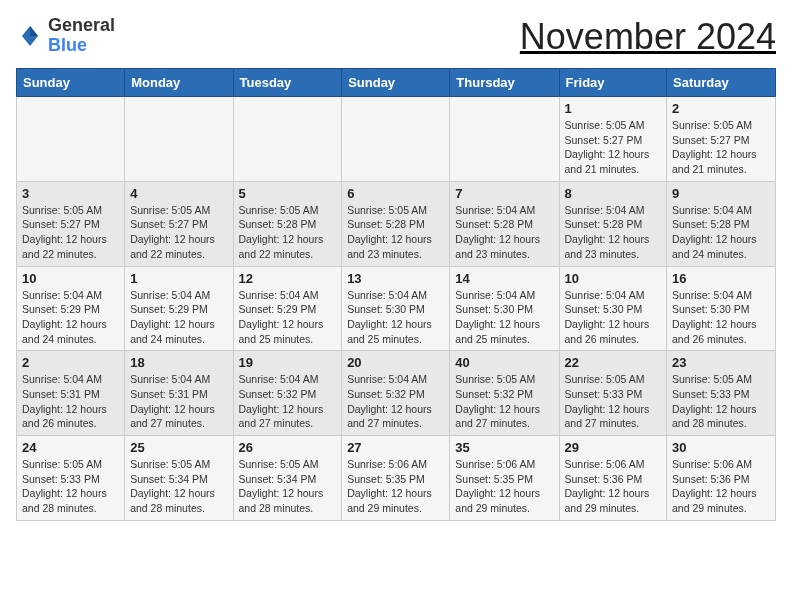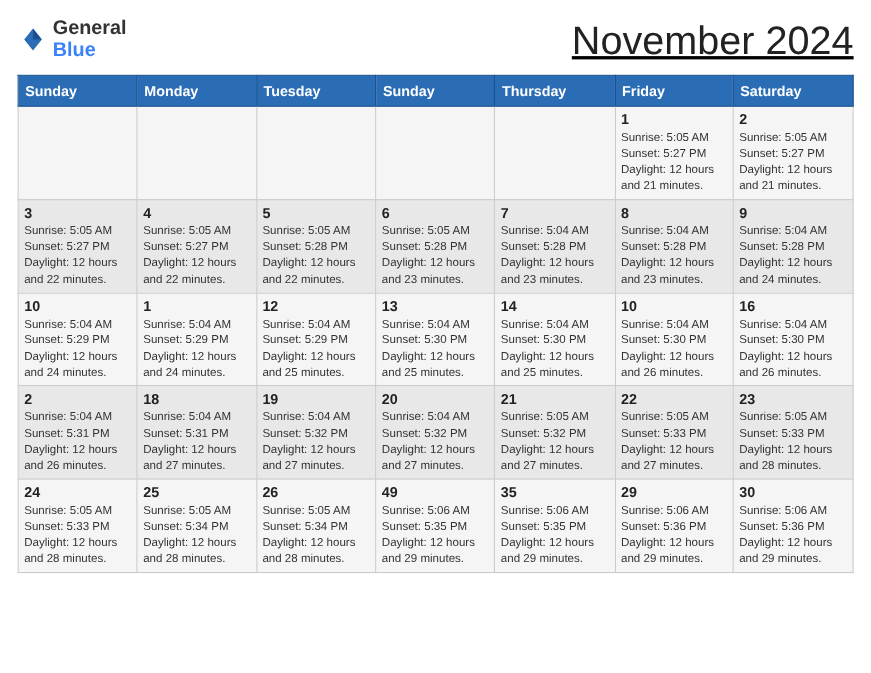--- a/index.html
+++ b/index.html
@@ -270,21 +270,21 @@
 and 27 minutes.</div>
         </td>
         <td>
           <div class="day-number">20</div>
           <div class="day-info" style="white-space: pre-line;">Sunrise: 5:04 AM
 Sunset: 5:32 PM
 Daylight: 12 hours
 and 27 minutes.</div>
         </td>
         <td>
-          <div class="day-number">21</div>
+          <div class="day-number">40</div>
           <div class="day-info" style="white-space: pre-line;">Sunrise: 5:05 AM
 Sunset: 5:32 PM
 Daylight: 12 hours
 and 27 minutes.</div>
         </td>
         <td>
           <div class="day-number">22</div>
           <div class="day-info" style="white-space: pre-line;">Sunrise: 5:05 AM
 Sunset: 5:33 PM
 Daylight: 12 hours
@@ -314,21 +314,21 @@
 and 28 minutes.</div>
         </td>
         <td>
           <div class="day-number">26</div>
           <div class="day-info" style="white-space: pre-line;">Sunrise: 5:05 AM
 Sunset: 5:34 PM
 Daylight: 12 hours
 and 28 minutes.</div>
         </td>
         <td>
-          <div class="day-number">49</div>
+          <div class="day-number">27</div>
           <div class="day-info" style="white-space: pre-line;">Sunrise: 5:06 AM
 Sunset: 5:35 PM
 Daylight: 12 hours
 and 29 minutes.</div>
         </td>
         <td>
           <div class="day-number">35</div>
           <div class="day-info" style="white-space: pre-line;">Sunrise: 5:06 AM
 Sunset: 5:35 PM
 Daylight: 12 hours

